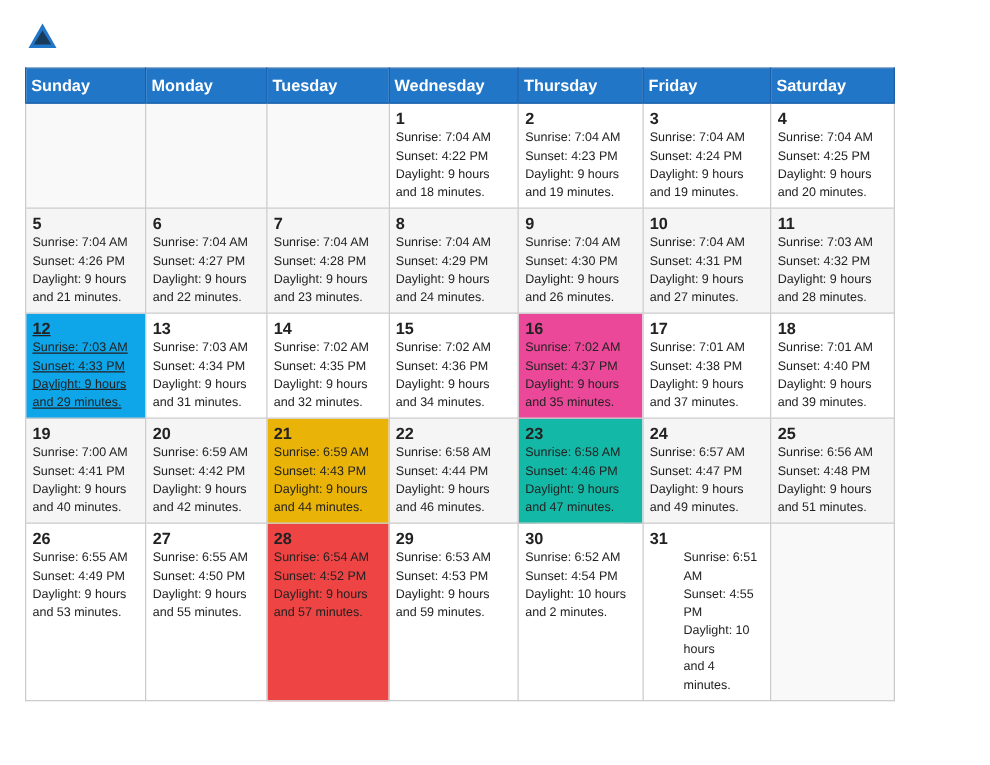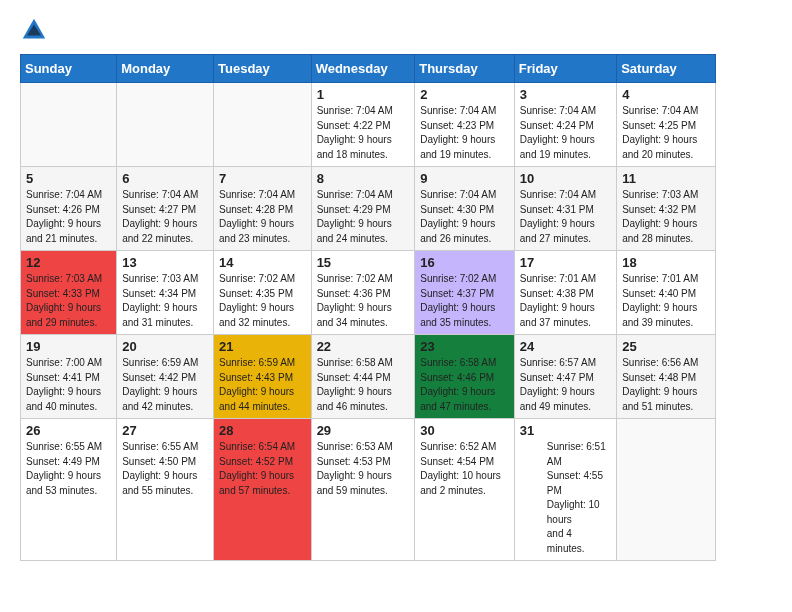--- a/index.html
+++ b/index.html
@@ -204,21 +204,21 @@
           </td>
           <td style="background: rgb(245, 245, 245);">
             <span class="day-number">11</span>
             <div class="day-info" style="white-space: pre-line;">Sunrise: 7:03 AM
 Sunset: 4:32 PM
 Daylight: 9 hours
 and 28 minutes.</div>
           </td>
         </tr>
         <tr>
-          <td style="background: #ef4444;">
+          <td style="background: #0ea5e9; text-decoration: underline;">
             <span class="day-number">12</span>
             <div class="day-info" style="white-space: pre-line;">Sunrise: 7:03 AM
 Sunset: 4:33 PM
 Daylight: 9 hours
 and 29 minutes.</div>
           </td>
           <td style="background: rgb(255, 255, 255);">
             <span class="day-number">13</span>
             <div class="day-info" style="white-space: pre-line;">Sunrise: 7:03 AM
 Sunset: 4:34 PM
@@ -232,21 +232,21 @@
 Daylight: 9 hours
 and 32 minutes.</div>
           </td>
           <td style="background: rgb(255, 255, 255);">
             <span class="day-number">15</span>
             <div class="day-info" style="white-space: pre-line;">Sunrise: 7:02 AM
 Sunset: 4:36 PM
 Daylight: 9 hours
 and 34 minutes.</div>
           </td>
-          <td style="background: #c4b5fd;">
+          <td style="background: #ec4899;">
             <span class="day-number">16</span>
             <div class="day-info" style="white-space: pre-line;">Sunrise: 7:02 AM
 Sunset: 4:37 PM
 Daylight: 9 hours
 and 35 minutes.</div>
           </td>
           <td style="background: rgb(255, 255, 255);">
             <span class="day-number">17</span>
             <div class="day-info" style="white-space: pre-line;">Sunrise: 7:01 AM
 Sunset: 4:38 PM
@@ -283,21 +283,21 @@
 Daylight: 9 hours
 and 44 minutes.</div>
           </td>
           <td style="background: rgb(245, 245, 245);">
             <span class="day-number">22</span>
             <div class="day-info" style="white-space: pre-line;">Sunrise: 6:58 AM
 Sunset: 4:44 PM
 Daylight: 9 hours
 and 46 minutes.</div>
           </td>
-          <td style="background: #15803d;">
+          <td style="background: #14b8a6;">
             <span class="day-number">23</span>
             <div class="day-info" style="white-space: pre-line;">Sunrise: 6:58 AM
 Sunset: 4:46 PM
 Daylight: 9 hours
 and 47 minutes.</div>
           </td>
           <td style="background: rgb(245, 245, 245);">
             <span class="day-number">24</span>
             <div class="day-info" style="white-space: pre-line;">Sunrise: 6:57 AM
 Sunset: 4:47 PM

